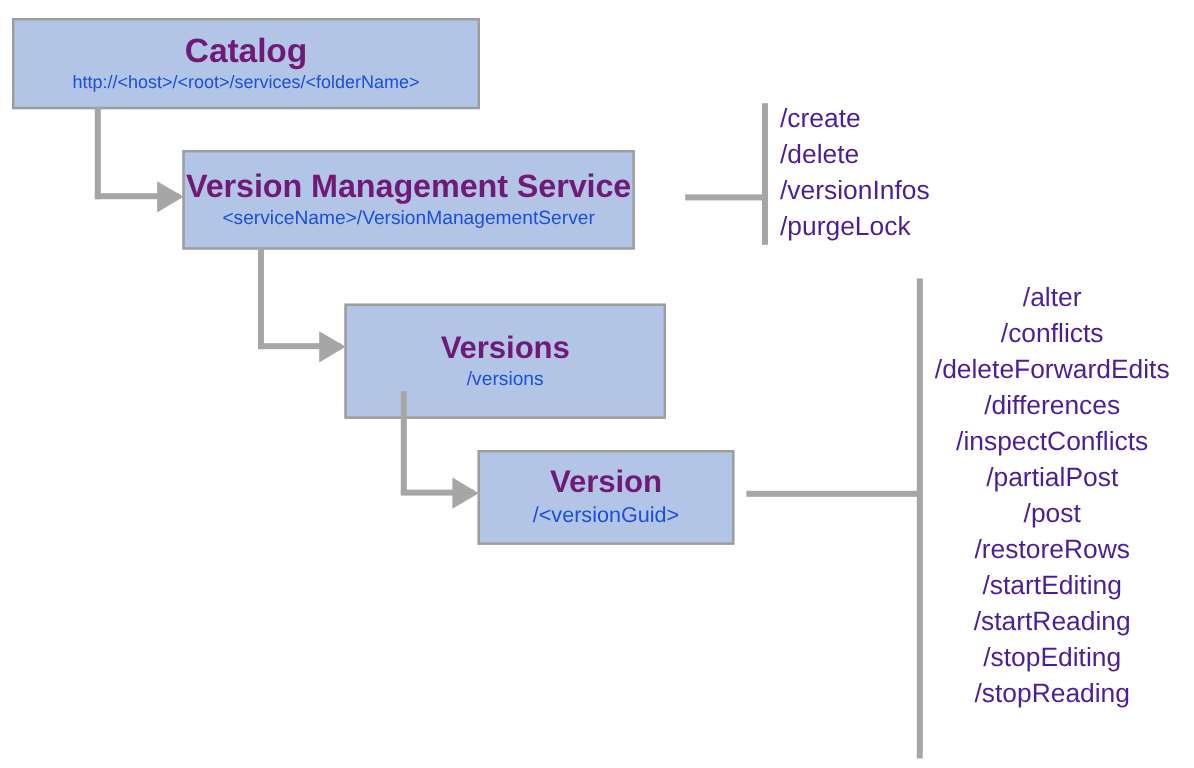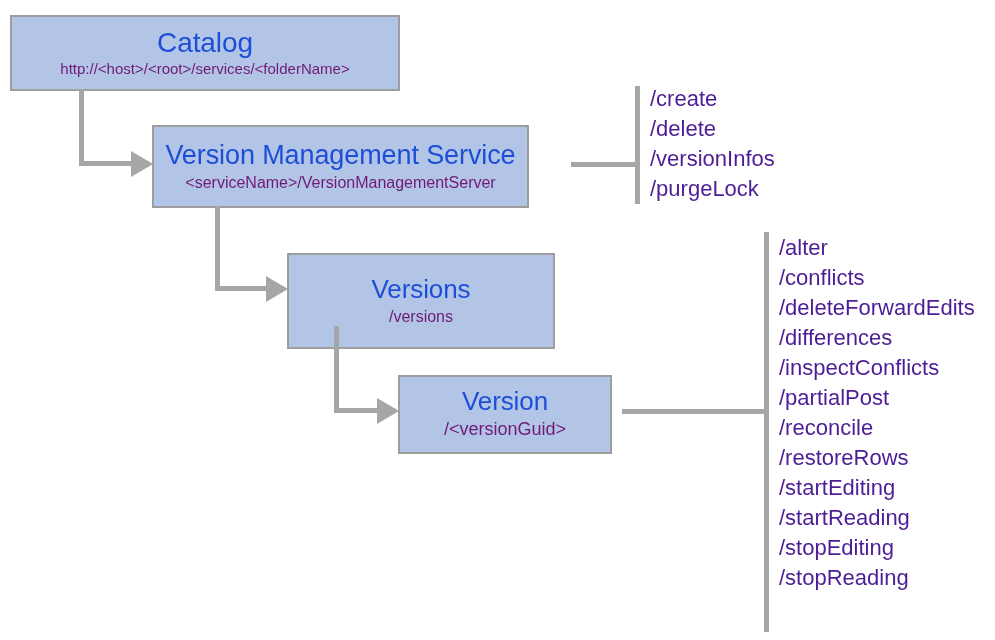--- a/index.html
+++ b/index.html
@@ -29,30 +29,30 @@
     display: flex;
     flex-direction: column;
     align-items: center;
     justify-content: center;
     text-align: center;
     color: #101010;
   }
   .node .node-title {
     font-size: 27px;
     line-height: 1.06;
-    font-weight: 400;
-    color: #1d4ed8;
+    font-weight: 700;
+    color: #701a75;
     letter-spacing: -0.1px;
     white-space: nowrap;
   }
   .node .node-path {
     font-size: 15px;
     line-height: 1.2;
     font-weight: 400;
-    color: #701a75;
+    color: #1d4ed8;
     margin-top: 3px;
     white-space: nowrap;
   }
 
   
   #node-catalog  { left: 10px;  top: 15px;  width: 390px; height: 76px; }
   #node-vms      { left: 152px; top: 125px; width: 377px; height: 83px; }
   #node-versions { left: 287px; top: 253px; width: 268px; height: 96px; }
   #node-version  { left: 398px; top: 375px; width: 214px; height: 79px; }
 
@@ -123,21 +123,21 @@
   }
 
   
   #ops-stem-service { left: 571px; top: 162px; width: 68px; }
   #ops-bar-service  { left: 635px; top: 86px;  height: 118px; }
   #ops-list-service { left: 650px; top: 84px; }
 
   
   #ops-stem-version { left: 622px; top: 409px; width: 146px; }
   #ops-bar-version  { left: 764px; top: 232px; height: 400px; }
-  #ops-list-version { left: 779px; top: 233px; }
+  #ops-list-version { left: 779px; top: 233px; text-align: center; }
 </style>
 </head>
 <body>
 
 <div id="canvas">
 
   <div class="node" id="node-catalog">
     <div class="node-title">Catalog</div>
     <div class="node-path">http://&lt;host&gt;/&lt;root&gt;/services/&lt;folderName&gt;</div>
   </div>
@@ -180,21 +180,21 @@
 
   <div class="op-stem" id="ops-stem-version"></div>
   <div class="op-bar" id="ops-bar-version"></div>
   <ul class="op-list" id="ops-list-version">
     <li>/alter</li>
     <li>/conflicts</li>
     <li>/deleteForwardEdits</li>
     <li>/differences</li>
     <li>/inspectConflicts</li>
     <li>/partialPost</li>
-    <li>/reconcile</li>
+    <li>/post</li>
     <li>/restoreRows</li>
     <li>/startEditing</li>
     <li>/startReading</li>
     <li>/stopEditing</li>
     <li>/stopReading</li>
   </ul>
 
 </div>
 
 </body></html>

